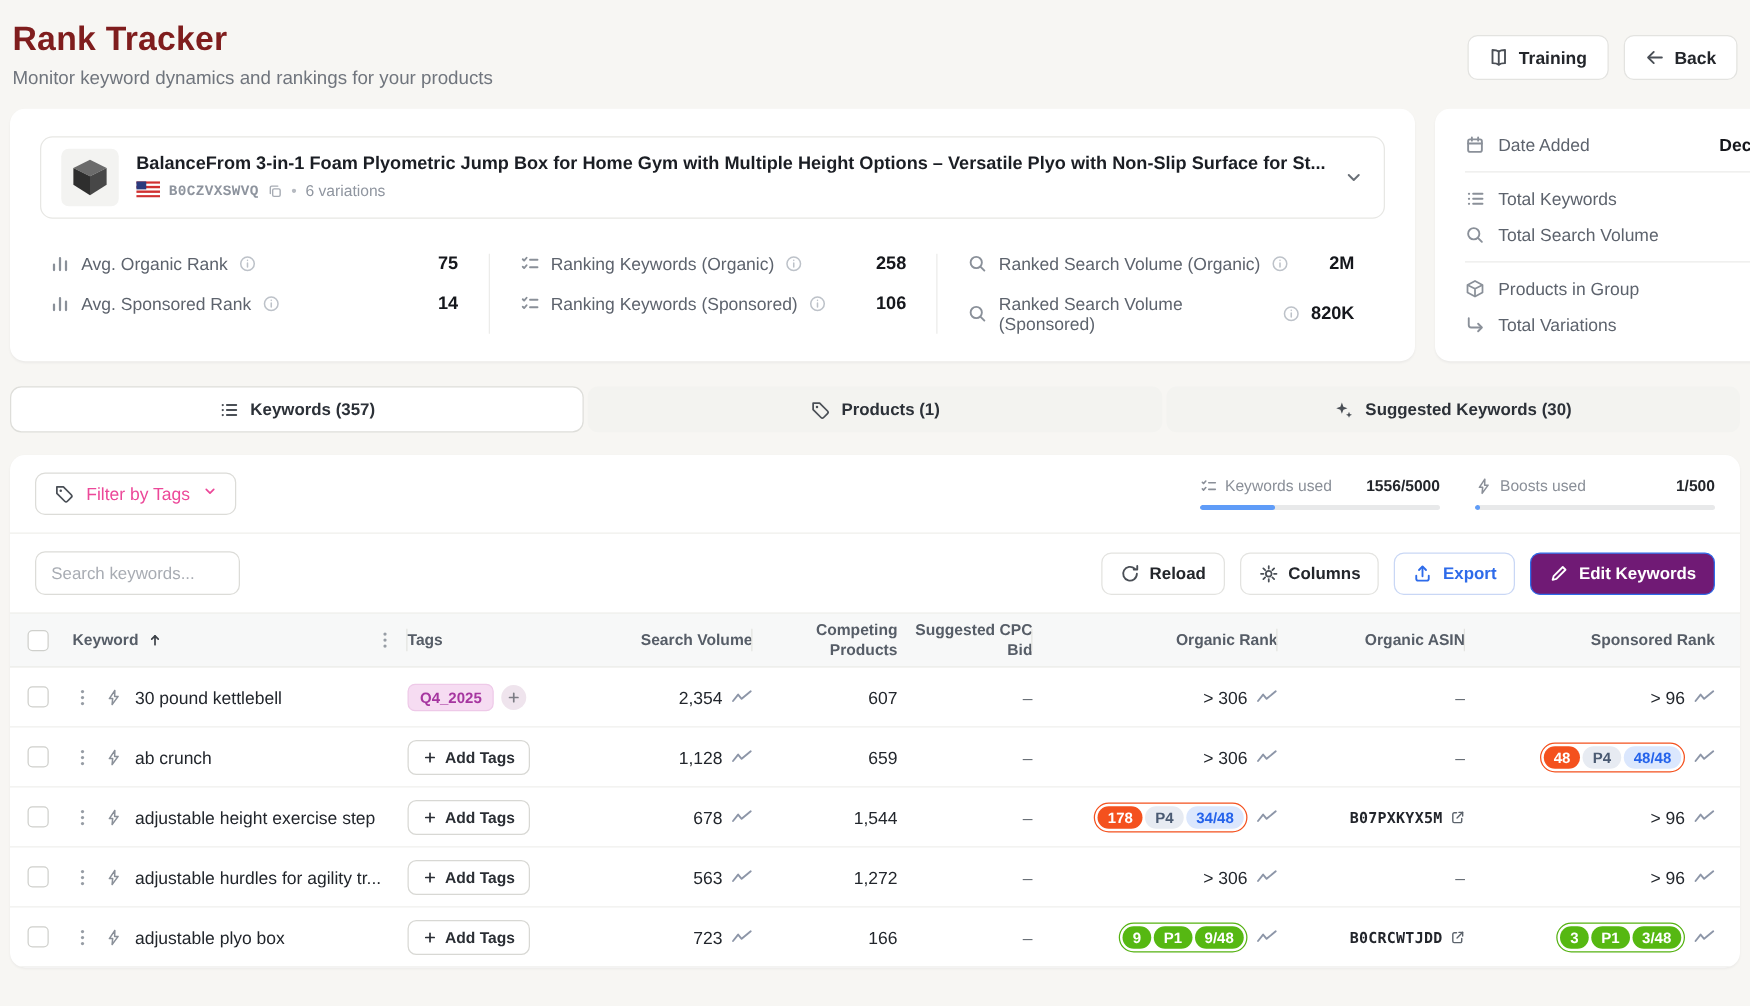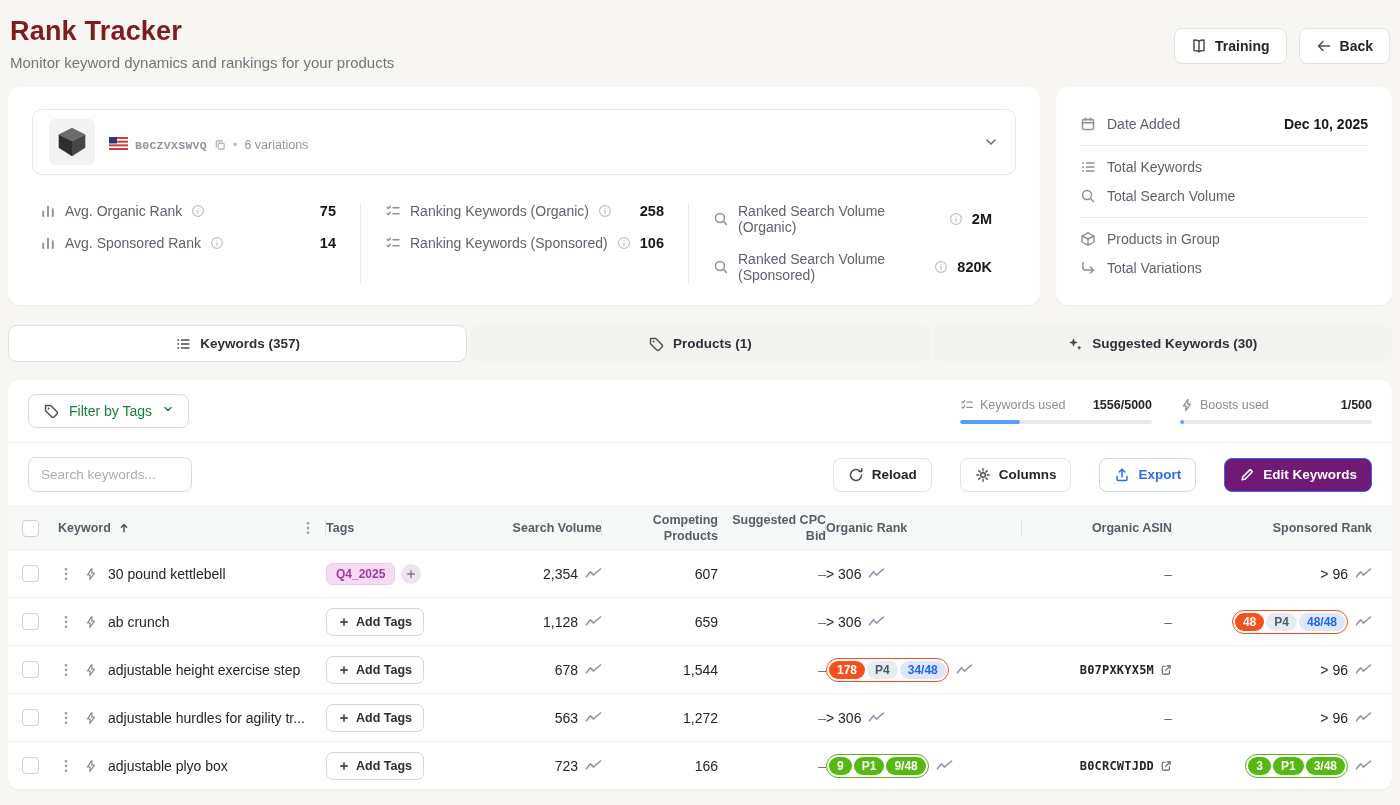--- a/index.html
+++ b/index.html
@@ -52,47 +52,47 @@
   .tabs{display:grid;grid-template-columns:1fr 1fr 1fr;gap:3px;margin-top:20px}
   .tab{height:37px;display:flex;align-items:center;justify-content:center;gap:9px;font-size:13.5px;font-weight:600;
        color:#2c3138;background:#f3f3f0;border:1px solid transparent;border-radius:9px;cursor:pointer}
   .tab .ic{color:#4a4f56}
   .tab.active{background:#fff;border-color:#dededa;font-weight:700}
 
   
   .table-card{margin-top:18px;background:#fff;border-radius:12px;overflow:hidden;box-shadow:0 1px 2px rgba(25,25,35,.05)}
   .filter-row{display:flex;align-items:center;justify-content:space-between;padding:14px 20px;border-bottom:1px solid #efefec}
   .filter-btn{display:inline-flex;align-items:flex-start;gap:10px;border:1px solid #dcdcd8;border-radius:8px;
-              padding:8px 14px;font-size:14px;color:#15803d;background:#fff;cursor:pointer;font-family:inherit}
+              padding:8px 14px;font-size:14px;color:#ec4899;background:#fff;cursor:pointer;font-family:inherit}
   .filter-btn .ic{color:#4a4f56}
   .meters{display:flex;gap:28px}
   .meter{width:192px}
   .meter-top{display:flex;align-items:center;gap:6px;font-size:12.5px;color:#8a8f98}
   .meter-top .mval{margin-left:auto;color:#23262b;font-weight:600}
   .meter-bar{height:4px;background:#e8e9ea;border-radius:2px;margin-top:8px;overflow:hidden}
   .meter-fill{height:100%;background:#5f9cf8;border-radius:2px}
 
   .toolbar-row{display:flex;align-items:center;justify-content:space-between;padding:14px 20px}
   .search-input{width:164px;border:1px solid #dcdcd8;border-radius:8px;padding:9px 12px;font-size:13.5px;color:#2a2e34;outline:none;font-family:inherit;background:#fff}
   .search-input::placeholder{color:#a8acb3}
-  .toolbar-btns{display:flex;gap:28px}
+  .toolbar-btns{display:flex;gap:12px}
 
   
   .thead{display:flex;align-items:center;background:#f7f8f8;border-top:1px solid #efefec;border-bottom:1px solid #ebebe8;
          min-height:44px;padding:0 20px 0 14px;color:#565d67;font-size:12.5px;font-weight:600}
   .trow{display:flex;align-items:center;min-height:48px;padding:0 20px 0 14px;border-bottom:1px solid #f0f0ed;font-size:14px;color:#22262c}
   .c-check{width:36px;display:flex;align-items:center}
   .c-kebab{width:26px;display:flex;align-items:center;color:#979da5;cursor:pointer}
   .c-kw{flex:1;min-width:220px;display:flex;align-items:center;gap:10px}
   .c-kwh{flex:1;min-width:246px;display:flex;align-items:center;gap:7px}
   .c-tags{width:158px;display:flex;align-items:center}
   .c-sv{width:118px;display:flex;justify-content:flex-end;align-items:center;gap:7px}
   .c-comp{width:116px;text-align:right;justify-content:flex-end;display:flex}
   .c-cpc{width:108px;text-align:right;justify-content:flex-end;display:flex;color:#6a7077}
-  .c-orank{width:196px;display:flex;justify-content:flex-start;align-items:center;gap:7px}
+  .c-orank{width:196px;display:flex;justify-content:flex-end;align-items:center;gap:7px}
   .c-asin{width:150px;display:flex;justify-content:flex-end;align-items:center;gap:6px}
   .c-srank{width:200px;display:flex;justify-content:flex-end;align-items:center;gap:7px}
   .thead .hcell{position:relative;line-height:1.3}
   .vline{position:absolute;right:0;top:50%;transform:translateY(-50%);width:1px;height:18px;background:#e3e3e0}
   .col-menu{margin-left:auto;color:#979da5;cursor:pointer;padding-right:10px}
   .checkbox{width:17px;height:17px;border:1.5px solid #cfd0cc;border-radius:4px;background:#fff;cursor:pointer}
   .bolt{color:#8a9099;flex:0 0 auto}
   .kw-text{white-space:nowrap;overflow:hidden;text-overflow:ellipsis}
   .num{color:#22262c}
   .dash{color:#6a7077}
@@ -158,20 +158,21 @@
     <div class="card product-card">
       <div class="product-box">
         <div class="thumb">
           <svg width="38" height="38" viewBox="0 0 40 40">
               <path d="M20 5 34 12 20 19 6 12z" fill="#6b6b6b"></path>
               <path d="M6 12v14l14 9V19z" fill="#2e2e2e"></path>
               <path d="M34 12v14l-14 9V19z" fill="#474747"></path>
             </svg>
         </div>
         <div class="product-info">
+          <div class="product-title">BalanceFrom 3-in-1 Foam Plyometric Jump Box for Home Gym with Multiple Height Options – Versatile Plyo with Non-Slip Surface for St...</div>
           <div class="product-meta">
             <span><svg width="19" height="13" viewBox="0 0 19 13">
                   <rect width="19" height="13" fill="#fff"></rect>
                   <g fill="#d03131">
                     <rect y="0" width="19" height="1.9"></rect>
                     <rect y="3.7" width="19" height="1.9"></rect>
                     <rect y="7.4" width="19" height="1.9"></rect>
                     <rect y="11.1" width="19" height="1.9"></rect>
                   </g>
                   <rect width="8" height="6.5" fill="#2b3a7d"></rect>

